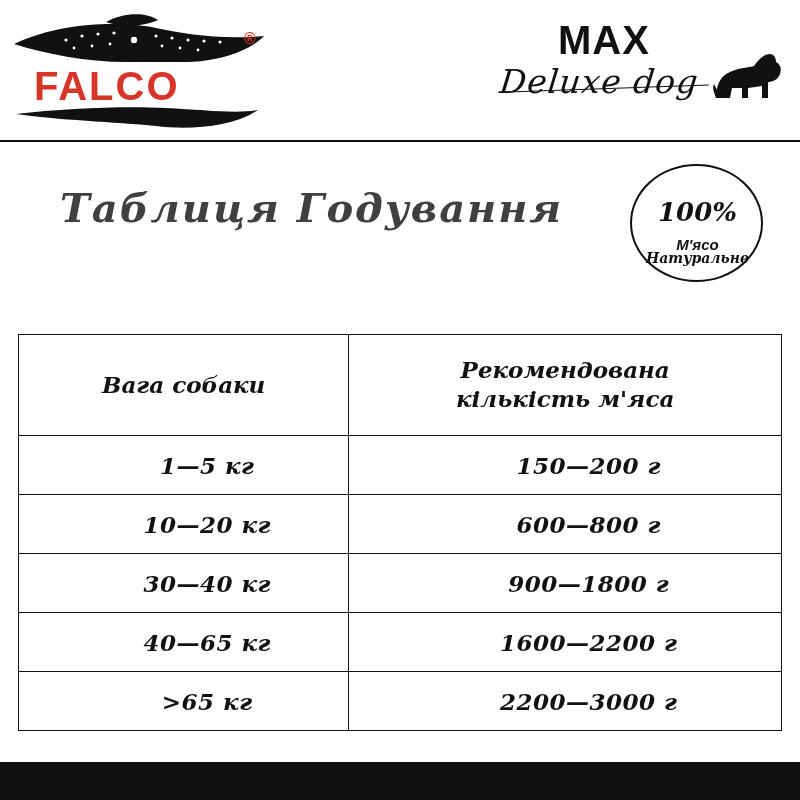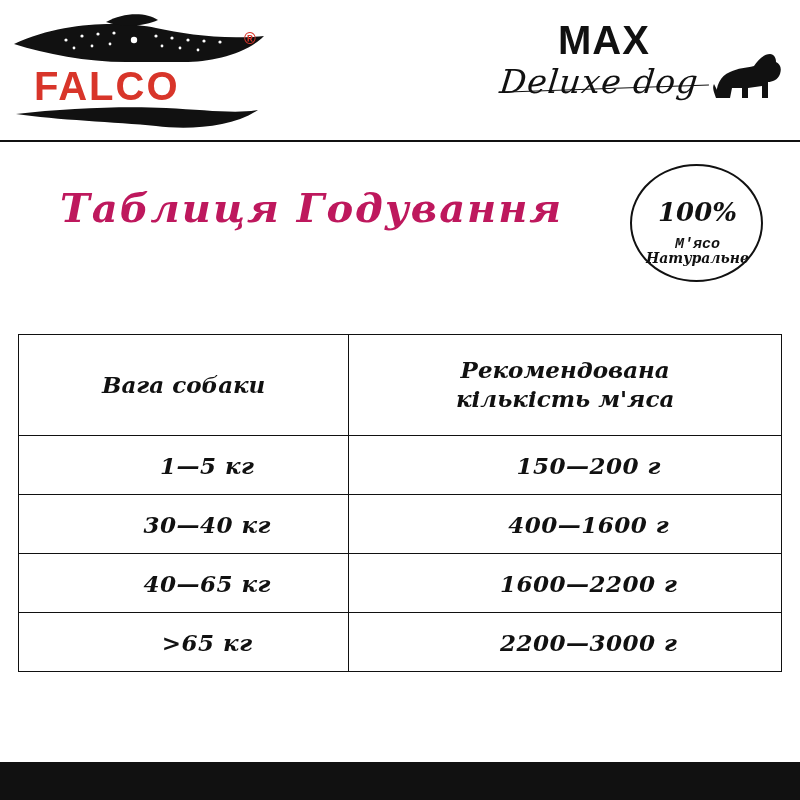--- a/index.html
+++ b/index.html
@@ -89,21 +89,21 @@
     height: 150px;
   }
   .table-title {
     position: absolute;
     left: 60px;
     top: 42px;
     font-family: "DejaVu Serif", serif;
     font-style: italic;
     font-weight: bold;
     font-size: 40px;
-    color: #be185d;
+    color: #404040;
     letter-spacing: 2px;
     white-space: nowrap;
   }
   .stamp {
     position: absolute;
     left: 630px;
     top: 22px;
     width: 135px;
     height: 120px;
   }
@@ -139,21 +139,21 @@
     font-weight: bold;
     font-size: 14px;
     color: #111;
     margin-top: 36px;
   }
   .stamp-l2 {
     position: absolute;
     width: 100%;
     top: 72px;
     text-align: center;
-    font-family: Liberation Mono, monospace;
+    font-family: Liberation Sans, sans-serif;
     font-style: italic;
     font-weight: bold;
     font-size: 15px;
     color: #111;
   }
 
   
   .feeding-table {
     position: absolute;
     left: 18px;
@@ -274,22 +274,26 @@
           <div>кількість м'яса</div>
         </th>
       </tr>
     </thead>
     <tbody>
       <tr>
         <td>1—5 кг</td>
         <td>150—200 г</td>
       </tr>
       <tr>
+        <td>10—20 кг</td>
+        <td>600—800 г</td>
+      </tr>
+      <tr>
         <td>30—40 кг</td>
-        <td>400—1600 г</td>
+        <td>900—1800 г</td>
       </tr>
       <tr>
         <td>40—65 кг</td>
         <td>1600—2200 г</td>
       </tr>
       <tr>
         <td>&gt;65 кг</td>
         <td>2200—3000 г</td>
       </tr>
     </tbody>

